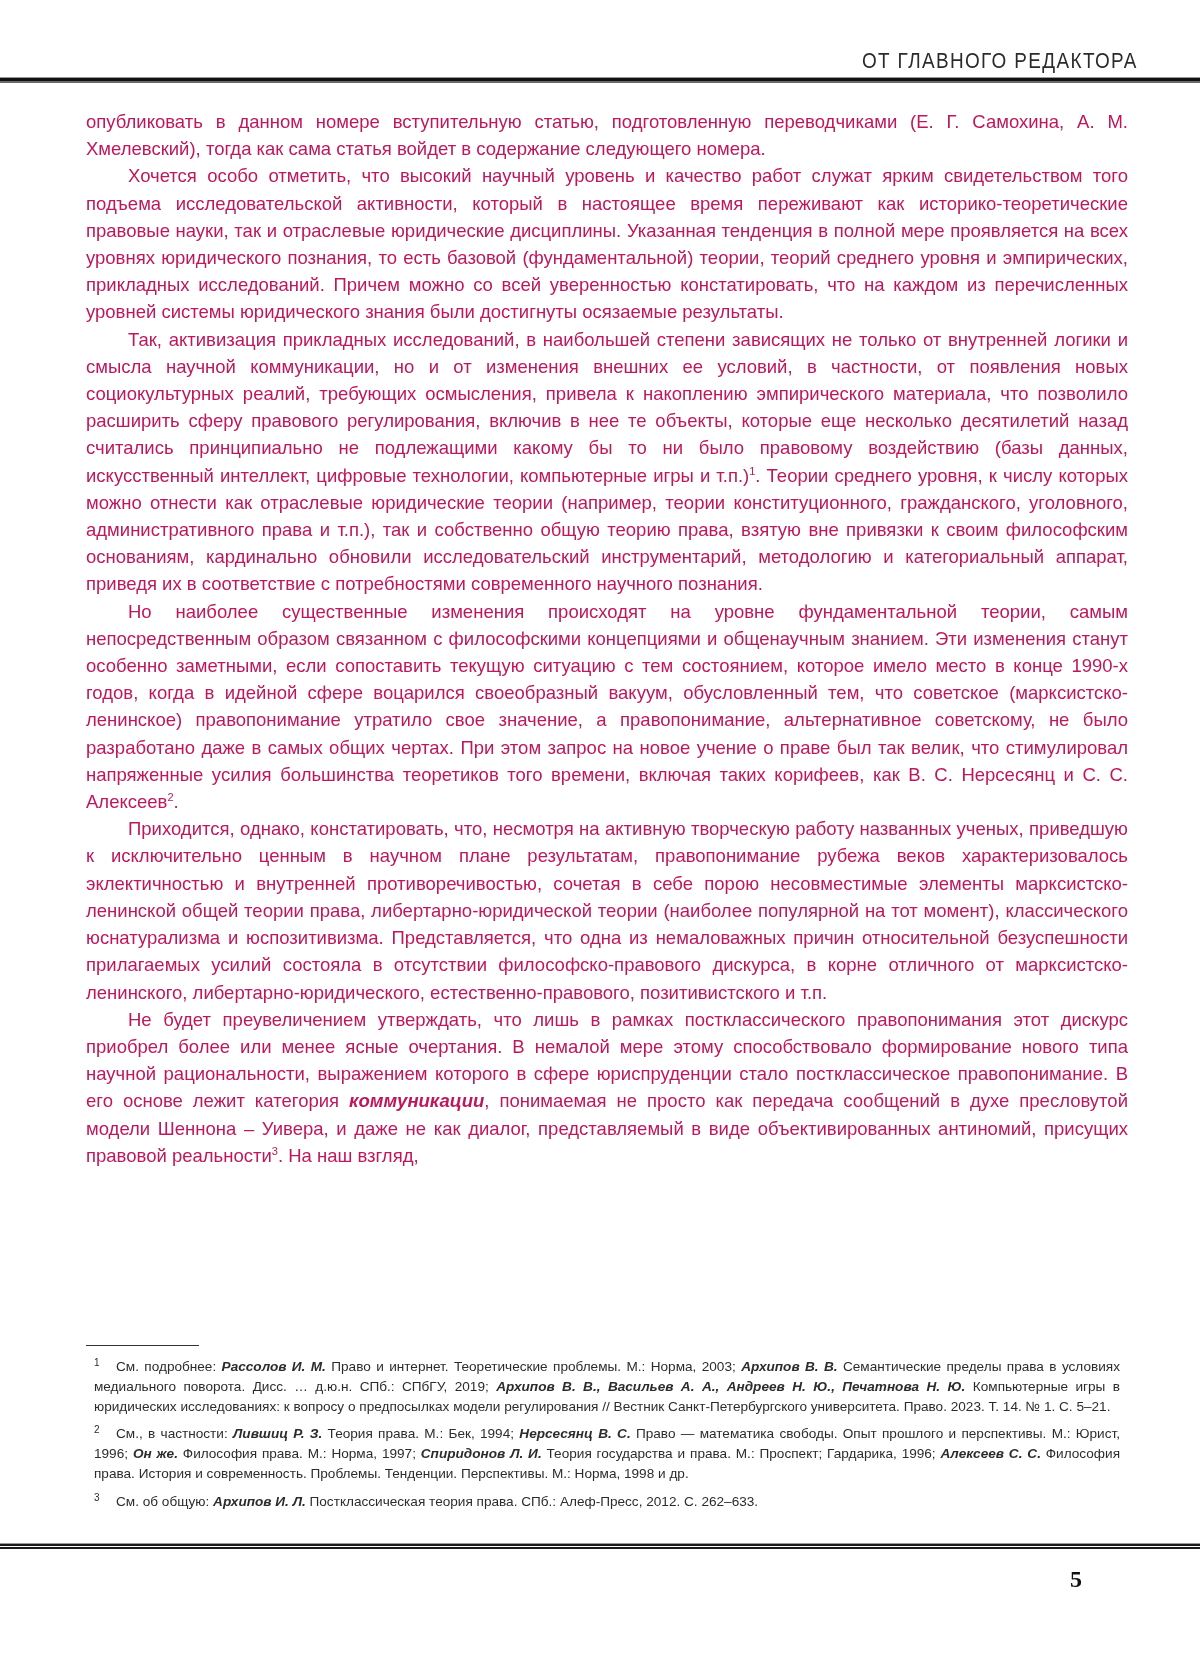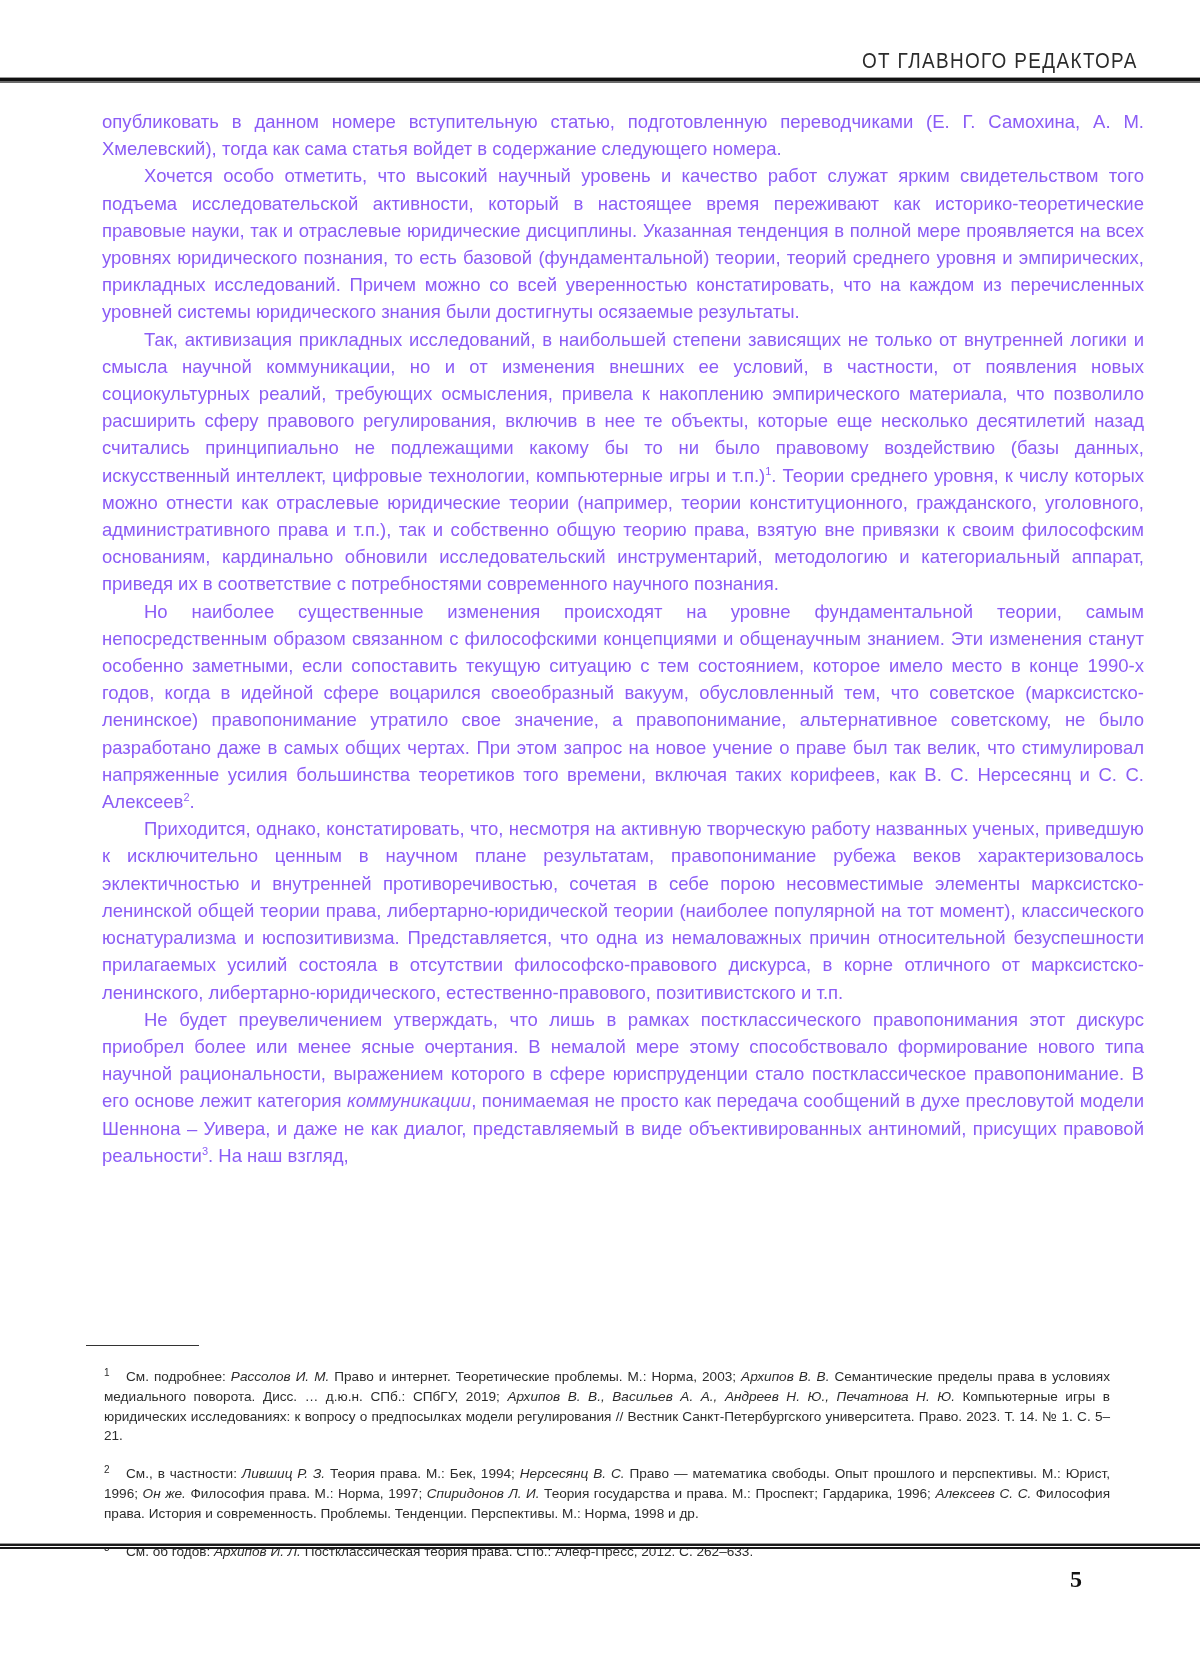--- a/index.html
+++ b/index.html
@@ -9,34 +9,34 @@
     font-family: "Liberation Sans", sans-serif; font-size: 22px; letter-spacing: 1.6px;
     color: #2b2b2b; transform: scaleX(0.86); transform-origin: right center; white-space: nowrap;
   }
   .rule-top {
     position: absolute; left: 0; right: 0; top: 77px; height: 6px;
     background: linear-gradient(#9a9a9a 0, #9a9a9a 1px, #111 1px, #111 4px, #6a6a6a 4px, #6a6a6a 6px);
   }
   .body-text {
     position: absolute; left: 86px; top: 108px; width: 1042px;
     font-family: "Liberation Sans", sans-serif; font-size: 18.5px; line-height: 27.2px;
-    color: #8b5cf6; text-align: justify; margin-left: 16px;
+    color: #be185d; text-align: justify;
   }
   .body-text p { margin: 0; }
   .body-text p.indent { text-indent: 42px; }
   .body-text .cont { text-indent: 0; }
   sup { font-size: 11px; line-height: 0; vertical-align: 7px; }
-  em { font-style: italic; }
+  em { font-style: italic; font-weight: bold; }
   .fn-rule { position: absolute; left: 86px; top: 1345px; width: 113px; height: 1px; background: #333; }
   .footnotes {
     position: absolute; left: 86px; top: 1349px; width: 1042px;
     font-family: "Liberation Sans", sans-serif; font-size: 13.6px; line-height: 19.8px;
     color: #2c2c2c; text-align: justify;
   }
-  .footnote { margin: 18px; }
+  .footnote { margin: 8px; }
   .footnote .fn-num { font-size: 10px; vertical-align: 5px; line-height: 0; display: inline-block; width: 22px; }
   .rule-bottom {
     position: absolute; left: 0; right: 0; top: 1543px; height: 6px;
     background: linear-gradient(#9a9a9a 0, #9a9a9a 1px, #1a1a1a 1px, #1a1a1a 3px, #ffffff 3px, #ffffff 4px, #1a1a1a 4px, #1a1a1a 6px);
   }
   .page-number {
     position: absolute; left: 1070px; top: 1566px;
     font-family: "Liberation Serif", serif; font-weight: bold; font-size: 24px; color: #111;
   }
 </style>
@@ -53,17 +53,17 @@
   <p class="indent"><span>Но наиболее существенные изменения происходят на уровне фундаментальной теории, самым непосредственным образом связанном с философскими концепциями и общенаучным знанием. Эти изменения станут особенно заметными, если сопоставить текущую ситуацию с тем состоянием, которое имело место в конце 1990-х годов, когда в идейной сфере воцарился своеобразный вакуум, обусловленный тем, что советское (марксистско-ленинское) правопонимание утратило свое значение, а правопонимание, альтернативное советскому, не было разработано даже в самых общих чертах. При этом запрос на новое учение о праве был так велик, что стимулировал напряженные усилия большинства теоретиков того времени, включая таких корифеев, как В. С. Нерсесянц и С. С. Алексеев</span><sup>2</sup><span>.</span></p>
   <p class="indent">Приходится, однако, констатировать, что, несмотря на активную творческую работу названных ученых, приведшую к исключительно ценным в научном плане результатам, правопонимание рубежа веков характеризовалось эклектичностью и внутренней противоречивостью, сочетая в себе порою несовместимые элементы марксистско-ленинской общей теории права, либертарно-юридической теории (наиболее популярной на тот момент), классического юснатурализма и юспозитивизма. Представляется, что одна из немаловажных причин относительной безуспешности прилагаемых усилий состояла в отсутствии философско-правового дискурса, в корне отличного от марксистско-ленинского, либертарно-юридического, естественно-правового, позитивистского и т.п.</p>
   <p class="indent"><span>Не будет преувеличением утверждать, что лишь в рамках постклассического правопонимания этот дискурс приобрел более или менее ясные очертания. В немалой мере этому способствовало формирование нового типа научной рациональности, выражением которого в сфере юриспруденции стало постклассическое правопонимание. В его основе лежит категория </span><em>коммуникации</em><span>, понимаемая не просто как передача сообщений в духе пресловутой модели Шеннона – Уивера, и даже не как диалог, представляемый в виде объективированных антиномий, присущих правовой реальности</span><sup>3</sup><span>. На наш взгляд,</span></p>
 </div>
 
 <div class="fn-rule"></div>
 
 <div class="footnotes">
   <p class="footnote"><span class="fn-num">1</span><span>См. подробнее: </span><em>Рассолов И. М.</em><span> Право и интернет. Теоретические проблемы. М.: Норма, 2003; </span><em>Архипов В. В.</em><span> Семантические пределы права в условиях медиального поворота. Дисс. … д.ю.н. СПб.: СПбГУ, 2019; </span><em>Архипов В. В., Васильев А. А., Андреев Н. Ю., Печатнова Н. Ю.</em><span> Компьютерные игры в юридических исследованиях: к вопросу о предпосылках модели регулирования // Вестник Санкт-Петербургского университета. Право. 2023. Т. 14. № 1. С. 5–21.</span></p>
   <p class="footnote"><span class="fn-num">2</span><span>См., в частности: </span><em>Лившиц Р. З.</em><span> Теория права. М.: Бек, 1994; </span><em>Нерсесянц В. С.</em><span> Право — математика свободы. Опыт прошлого и перспективы. М.: Юрист, 1996; </span><em>Он же.</em><span> Философия права. М.: Норма, 1997; </span><em>Спиридонов Л. И.</em><span> Теория государства и права. М.: Проспект; Гардарика, 1996; </span><em>Алексеев С. С.</em><span> Философия права. История и современность. Проблемы. Тенденции. Перспективы. М.: Норма, 1998 и др.</span></p>
-  <p class="footnote"><span class="fn-num">3</span><span>См. об годов: </span><em>Архипов И. Л.</em><span> Постклассическая теория права. СПб.: Алеф-Пресс, 2012. С. 262–633.</span></p>
+  <p class="footnote"><span class="fn-num">3</span><span>См. об общую: </span><em>Архипов И. Л.</em><span> Постклассическая теория права. СПб.: Алеф-Пресс, 2012. С. 262–633.</span></p>
 </div>
 
 <div class="rule-bottom"></div>
 <div class="page-number">5</div>
 
 </body></html>

